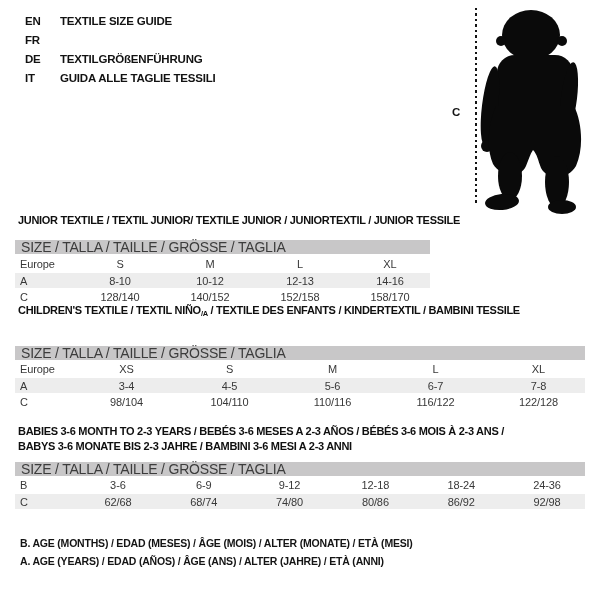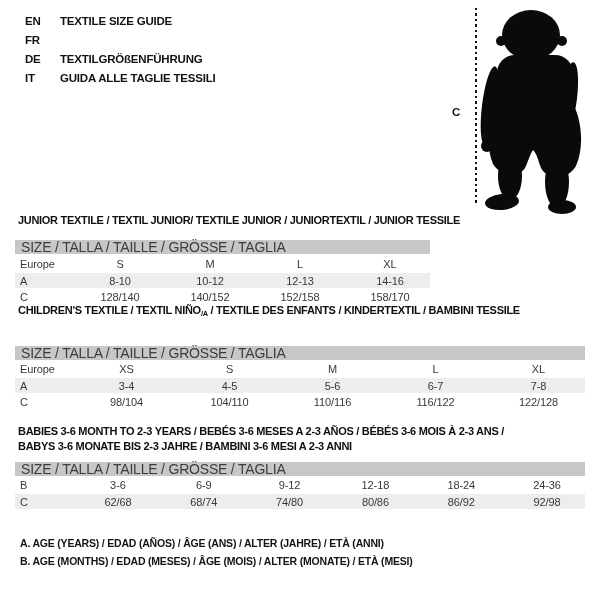--- a/index.html
+++ b/index.html
@@ -169,17 +169,17 @@
       <span class="cell">62/68</span>
       <span class="cell">68/74</span>
       <span class="cell">74/80</span>
       <span class="cell">80/86</span>
       <span class="cell">86/92</span>
       <span class="cell">92/98</span>
     </div>
   </div>
 
   <div class="footnotes">
+    <div class="fn">B. AGE (MONTHS) / EDAD (MESES) / ÂGE (MOIS) / ALTER (MONATE) / ETÀ (MESI)</div>
     <div class="fn">A. AGE (YEARS) / EDAD (AÑOS) / ÂGE (ANS) / ALTER (JAHRE) / ETÀ (ANNI)</div>
-    <div class="fn">B. AGE (MONTHS) / EDAD (MESES) / ÂGE (MOIS) / ALTER (MONATE) / ETÀ (MESI)</div>
   </div>
 
 </div>
 
 </body></html>

